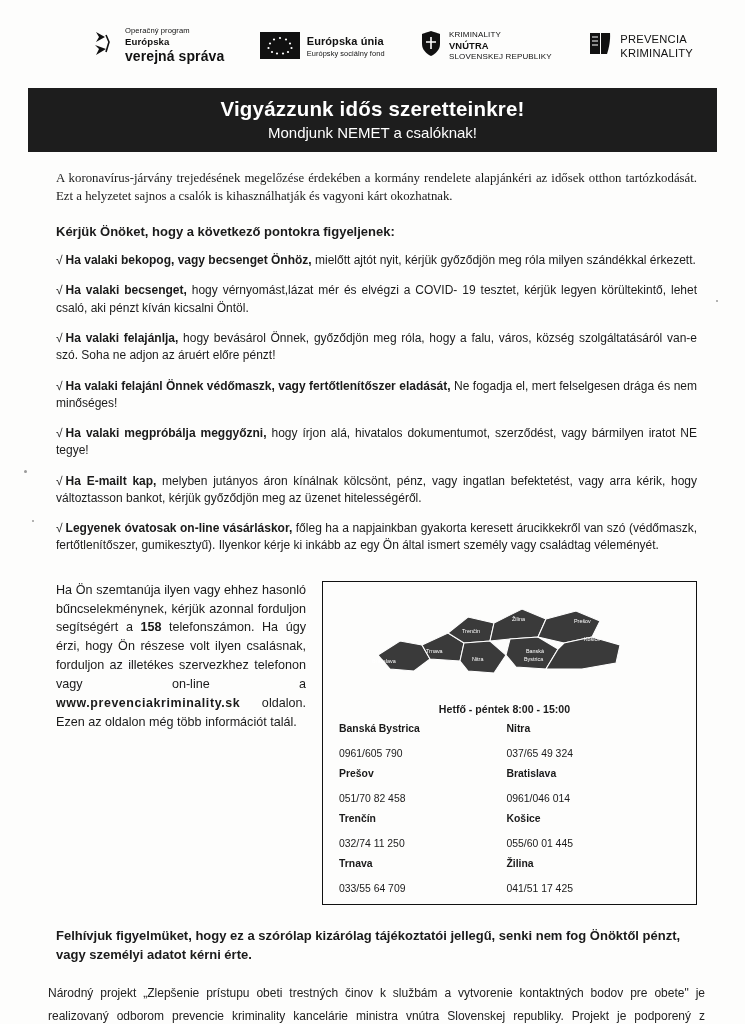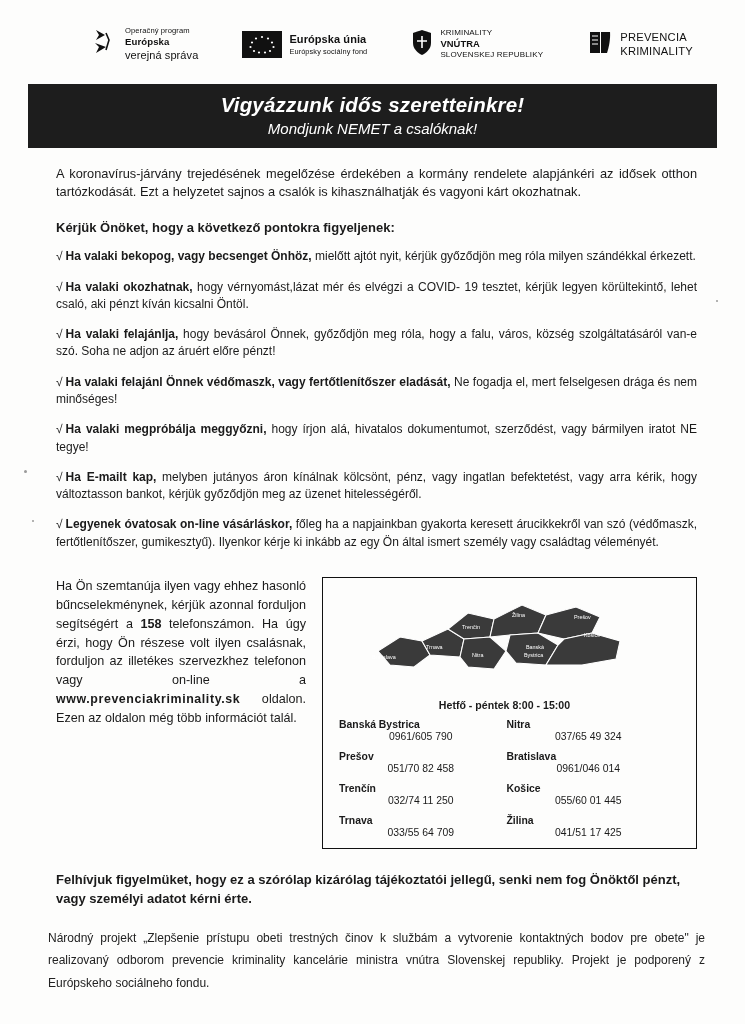--- a/index.html
+++ b/index.html
@@ -40,21 +40,21 @@
     color: #111;
   }
   .logo-text {
     font-size: 8.5px;
     line-height: 1.28;
     letter-spacing: 0.01em;
     color: #111;
   }
   .logo-text .l1 { font-weight: 400; font-size: 7.6px; }
   .logo-text .l2 { font-weight: 700; font-size: 9.6px; }
-  .logo-text .l3 { font-weight: 400; font-size: 11px; }
+  .logo-text .l3 { font-weight: 700; font-size: 14px; }
 
   .logo-eu .eu-flag {
     width: 40px;
     height: 27px;
     background: #111;
     position: relative;
     flex: none;
   }
   .logo-eu .eu-flag .stars {
     position: absolute;
@@ -69,21 +69,20 @@
 
   .prev-title { font-weight: 400; font-size: 11.2px; letter-spacing: .02em; line-height: 1.25; }
 
   
   .banner {
     margin: 22px 28px 0 28px;
     background: #1d1d1d;
     color: #fff;
     text-align: center;
     padding: 9px 0 11px 0;
-    font-style: italic;
   }
   .banner .b1 {
     font-size: 20.5px;
     font-weight: 700;
     letter-spacing: .2px;
   }
   .banner .b2 {
     font-size: 15px;
     font-weight: 400;
     margin-top: 3px;
@@ -91,20 +90,21 @@
 
   
   .content {
     padding: 0 48px 0 56px;
   }
   p.intro {
     font-size: 12.8px;
     line-height: 1.42;
     margin: 17px 0 16px 0;
     text-align: justify;
+    font-family: Liberation Serif, serif;
   }
   .lead {
     font-size: 13px;
     font-weight: 700;
     margin: 19px 0 0 0;
   }
   .bullets { margin-top: 4px; }
   .bullet {
     font-size: 12px;
     line-height: 1.44;
@@ -164,22 +164,21 @@
     column-gap: 4px;
     padding: 0 6px;
   }
   .contact .city {
     font-size: 10.4px;
     font-weight: 700;
   }
   .contact .num {
     font-size: 10.4px;
     font-weight: 400;
-    margin-top: 1px;
-    text-align: center;
+    margin-top: 14px;
   }
 
   
   .footer-note {
     margin: 22px 48px 0 56px;
     font-size: 13px;
     font-weight: 700;
     line-height: 1.45;
   }
   .fineprint {
@@ -272,21 +271,21 @@
 
   <div class="content">
     <p class="intro">A koronavírus-járvány trejedésének megelőzése érdekében a kormány rendelete alapjánkéri az idősek otthon tartózkodását. Ezt a helyzetet sajnos a csalók is kihasználhatják és vagyoni kárt okozhatnak.</p>
     <p class="lead">Kérjük Önöket, hogy a következő pontokra figyeljenek:</p>
 
     <div class="bullets">
       <p class="bullet">
         <span class="tick">√</span><b>Ha valaki bekopog, vagy becsenget Önhöz,</b><span> mielőtt ajtót nyit, kérjük győződjön meg róla milyen szándékkal érkezett.</span>
       </p>
       <p class="bullet">
-        <span class="tick">√</span><b>Ha valaki okozhatnak,</b><span> hogy vérnyomást,lázat mér és elvégzi a COVID- 19 tesztet, kérjük legyen körültekintő, lehet csaló, aki pénzt kíván kicsalni Öntöl.</span>
+        <span class="tick">√</span><b>Ha valaki becsenget,</b><span> hogy vérnyomást,lázat mér és elvégzi a COVID- 19 tesztet, kérjük legyen körültekintő, lehet csaló, aki pénzt kíván kicsalni Öntöl.</span>
       </p>
       <p class="bullet">
         <span class="tick">√</span><b>Ha valaki felajánlja,</b><span> hogy bevásárol Önnek, győződjön meg róla, hogy a falu, város, község szolgáltatásáról van-e szó. Soha ne adjon az áruért előre pénzt!</span>
       </p>
       <p class="bullet">
         <span class="tick">√</span><b>Ha valaki felajánl Önnek védőmaszk, vagy fertőtlenítőszer eladását,</b><span> Ne fogadja el, mert felselgesen drága és nem minőséges!</span>
       </p>
       <p class="bullet">
         <span class="tick">√</span><b>Ha valaki megpróbálja meggyőzni,</b><span> hogy írjon alá, hivatalos dokumentumot, szerződést, vagy bármilyen iratot NE tegye!</span>
       </p>

